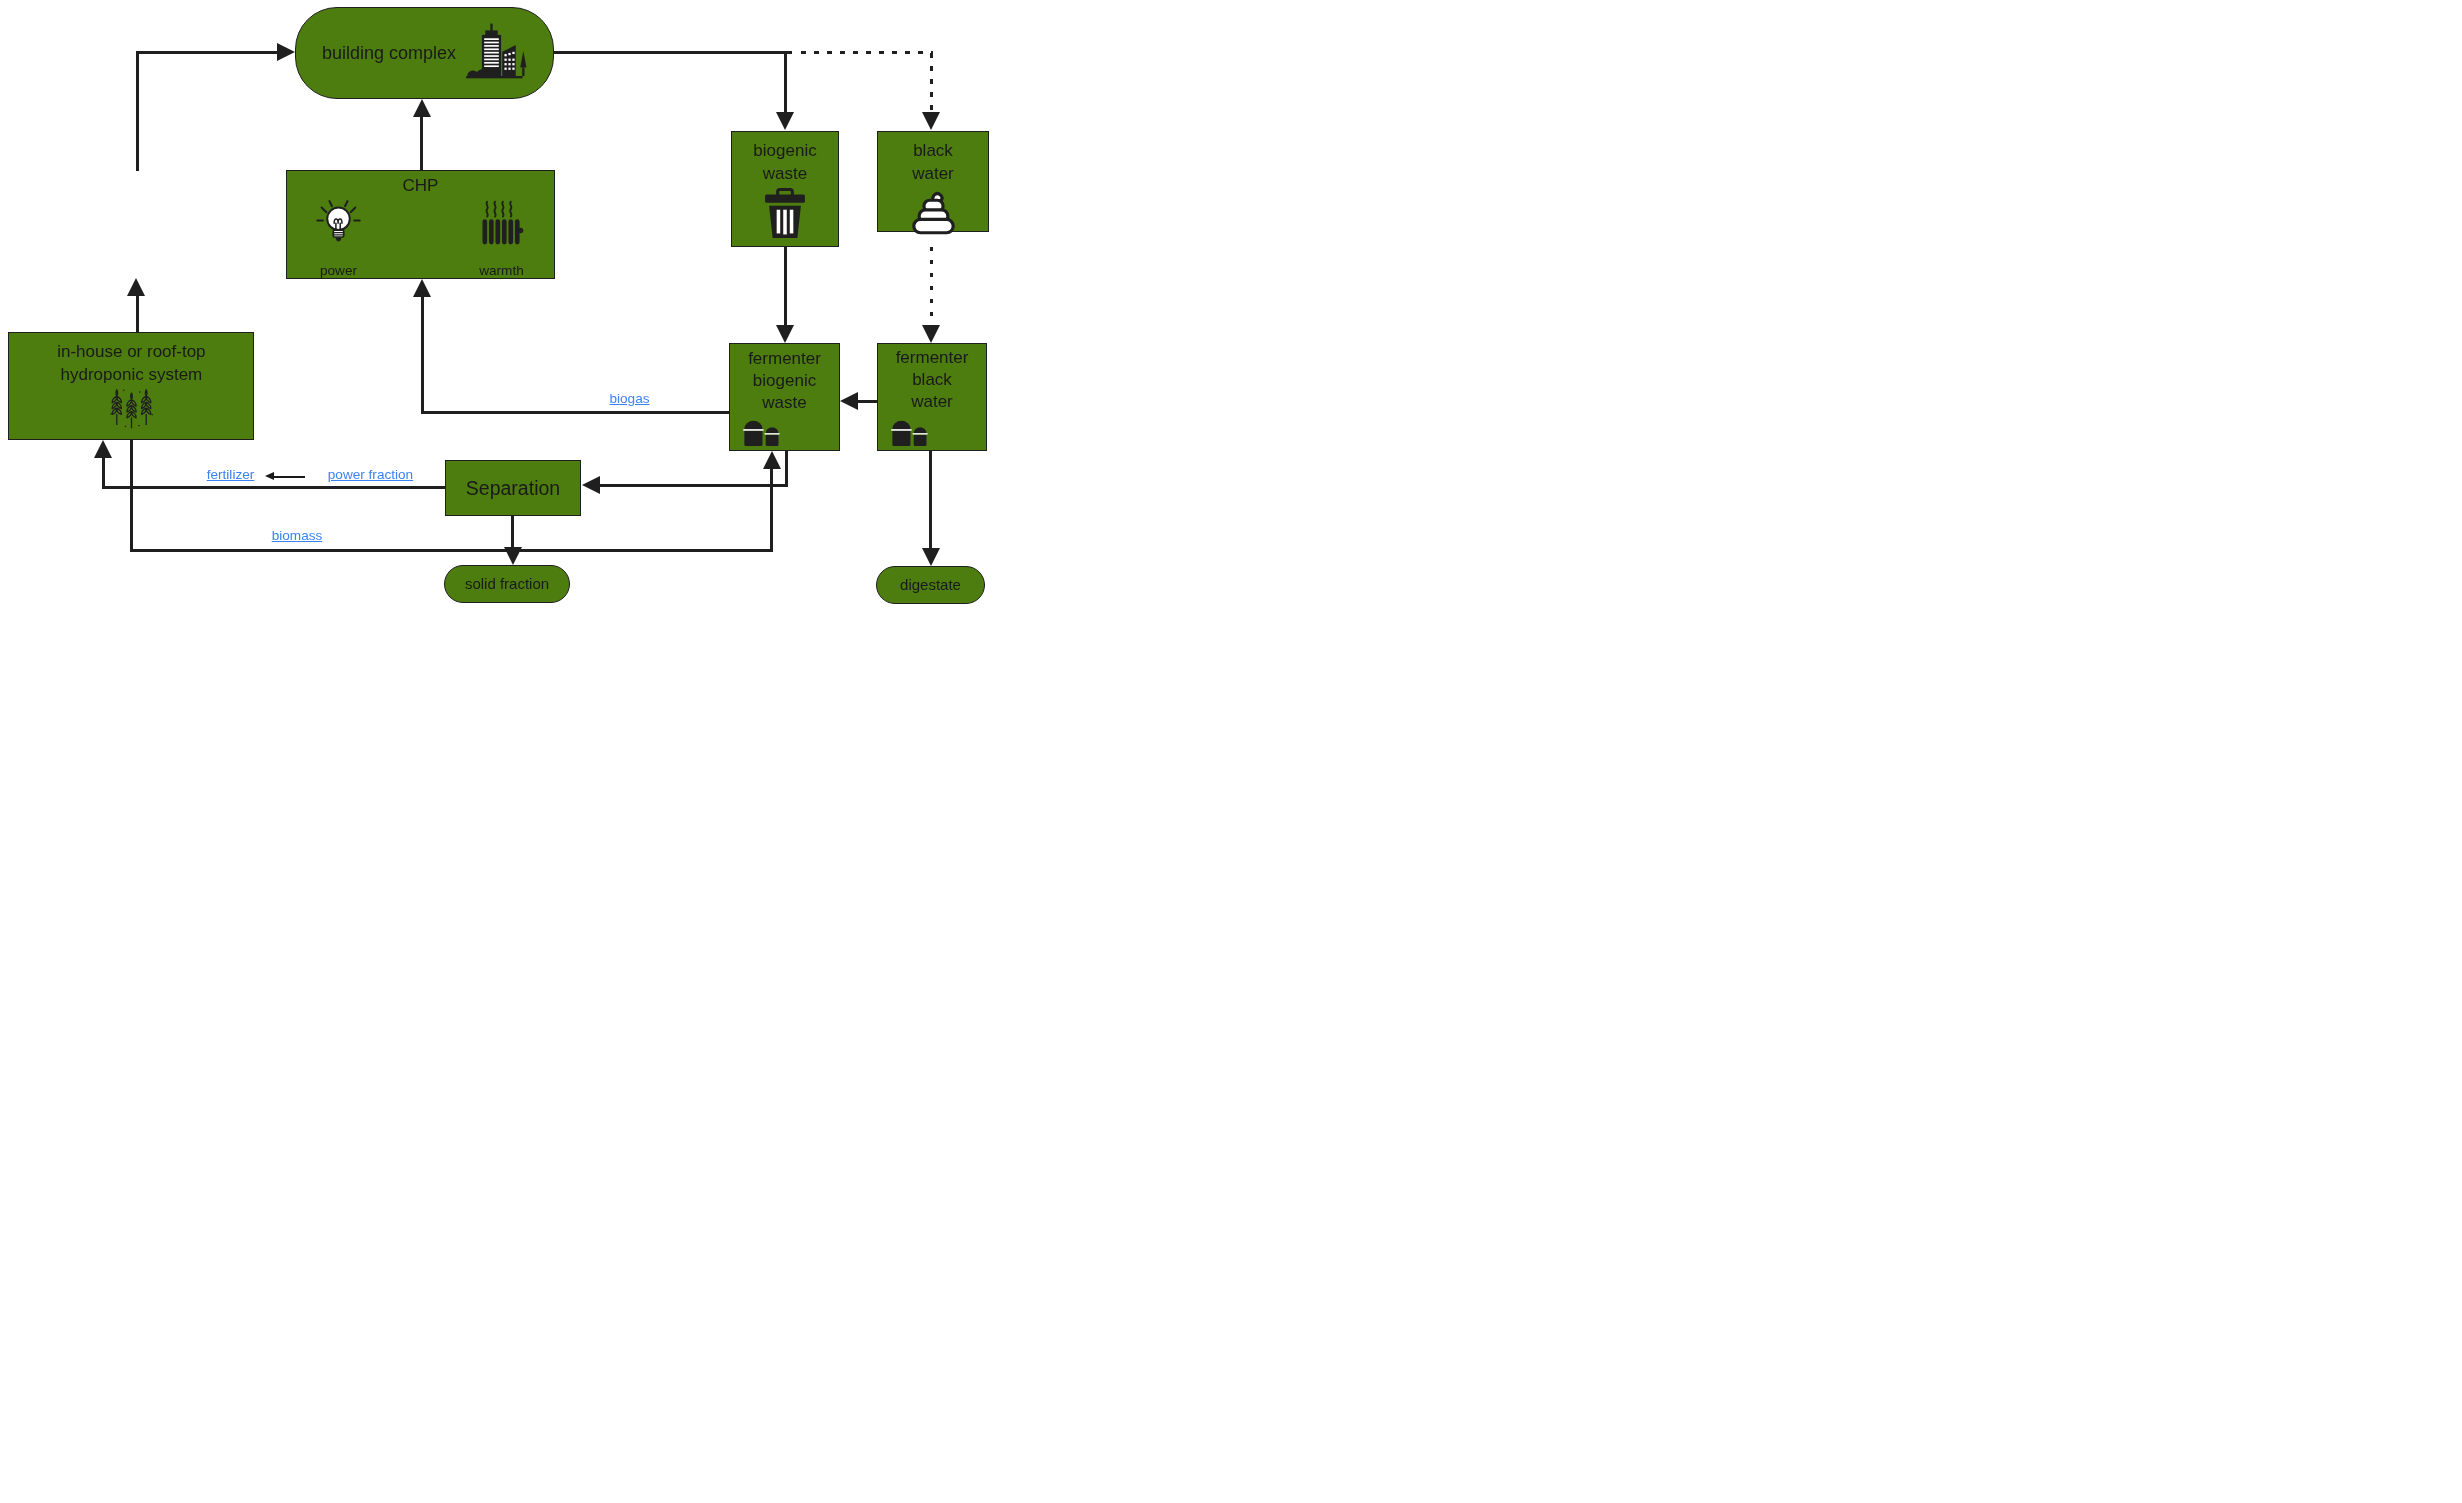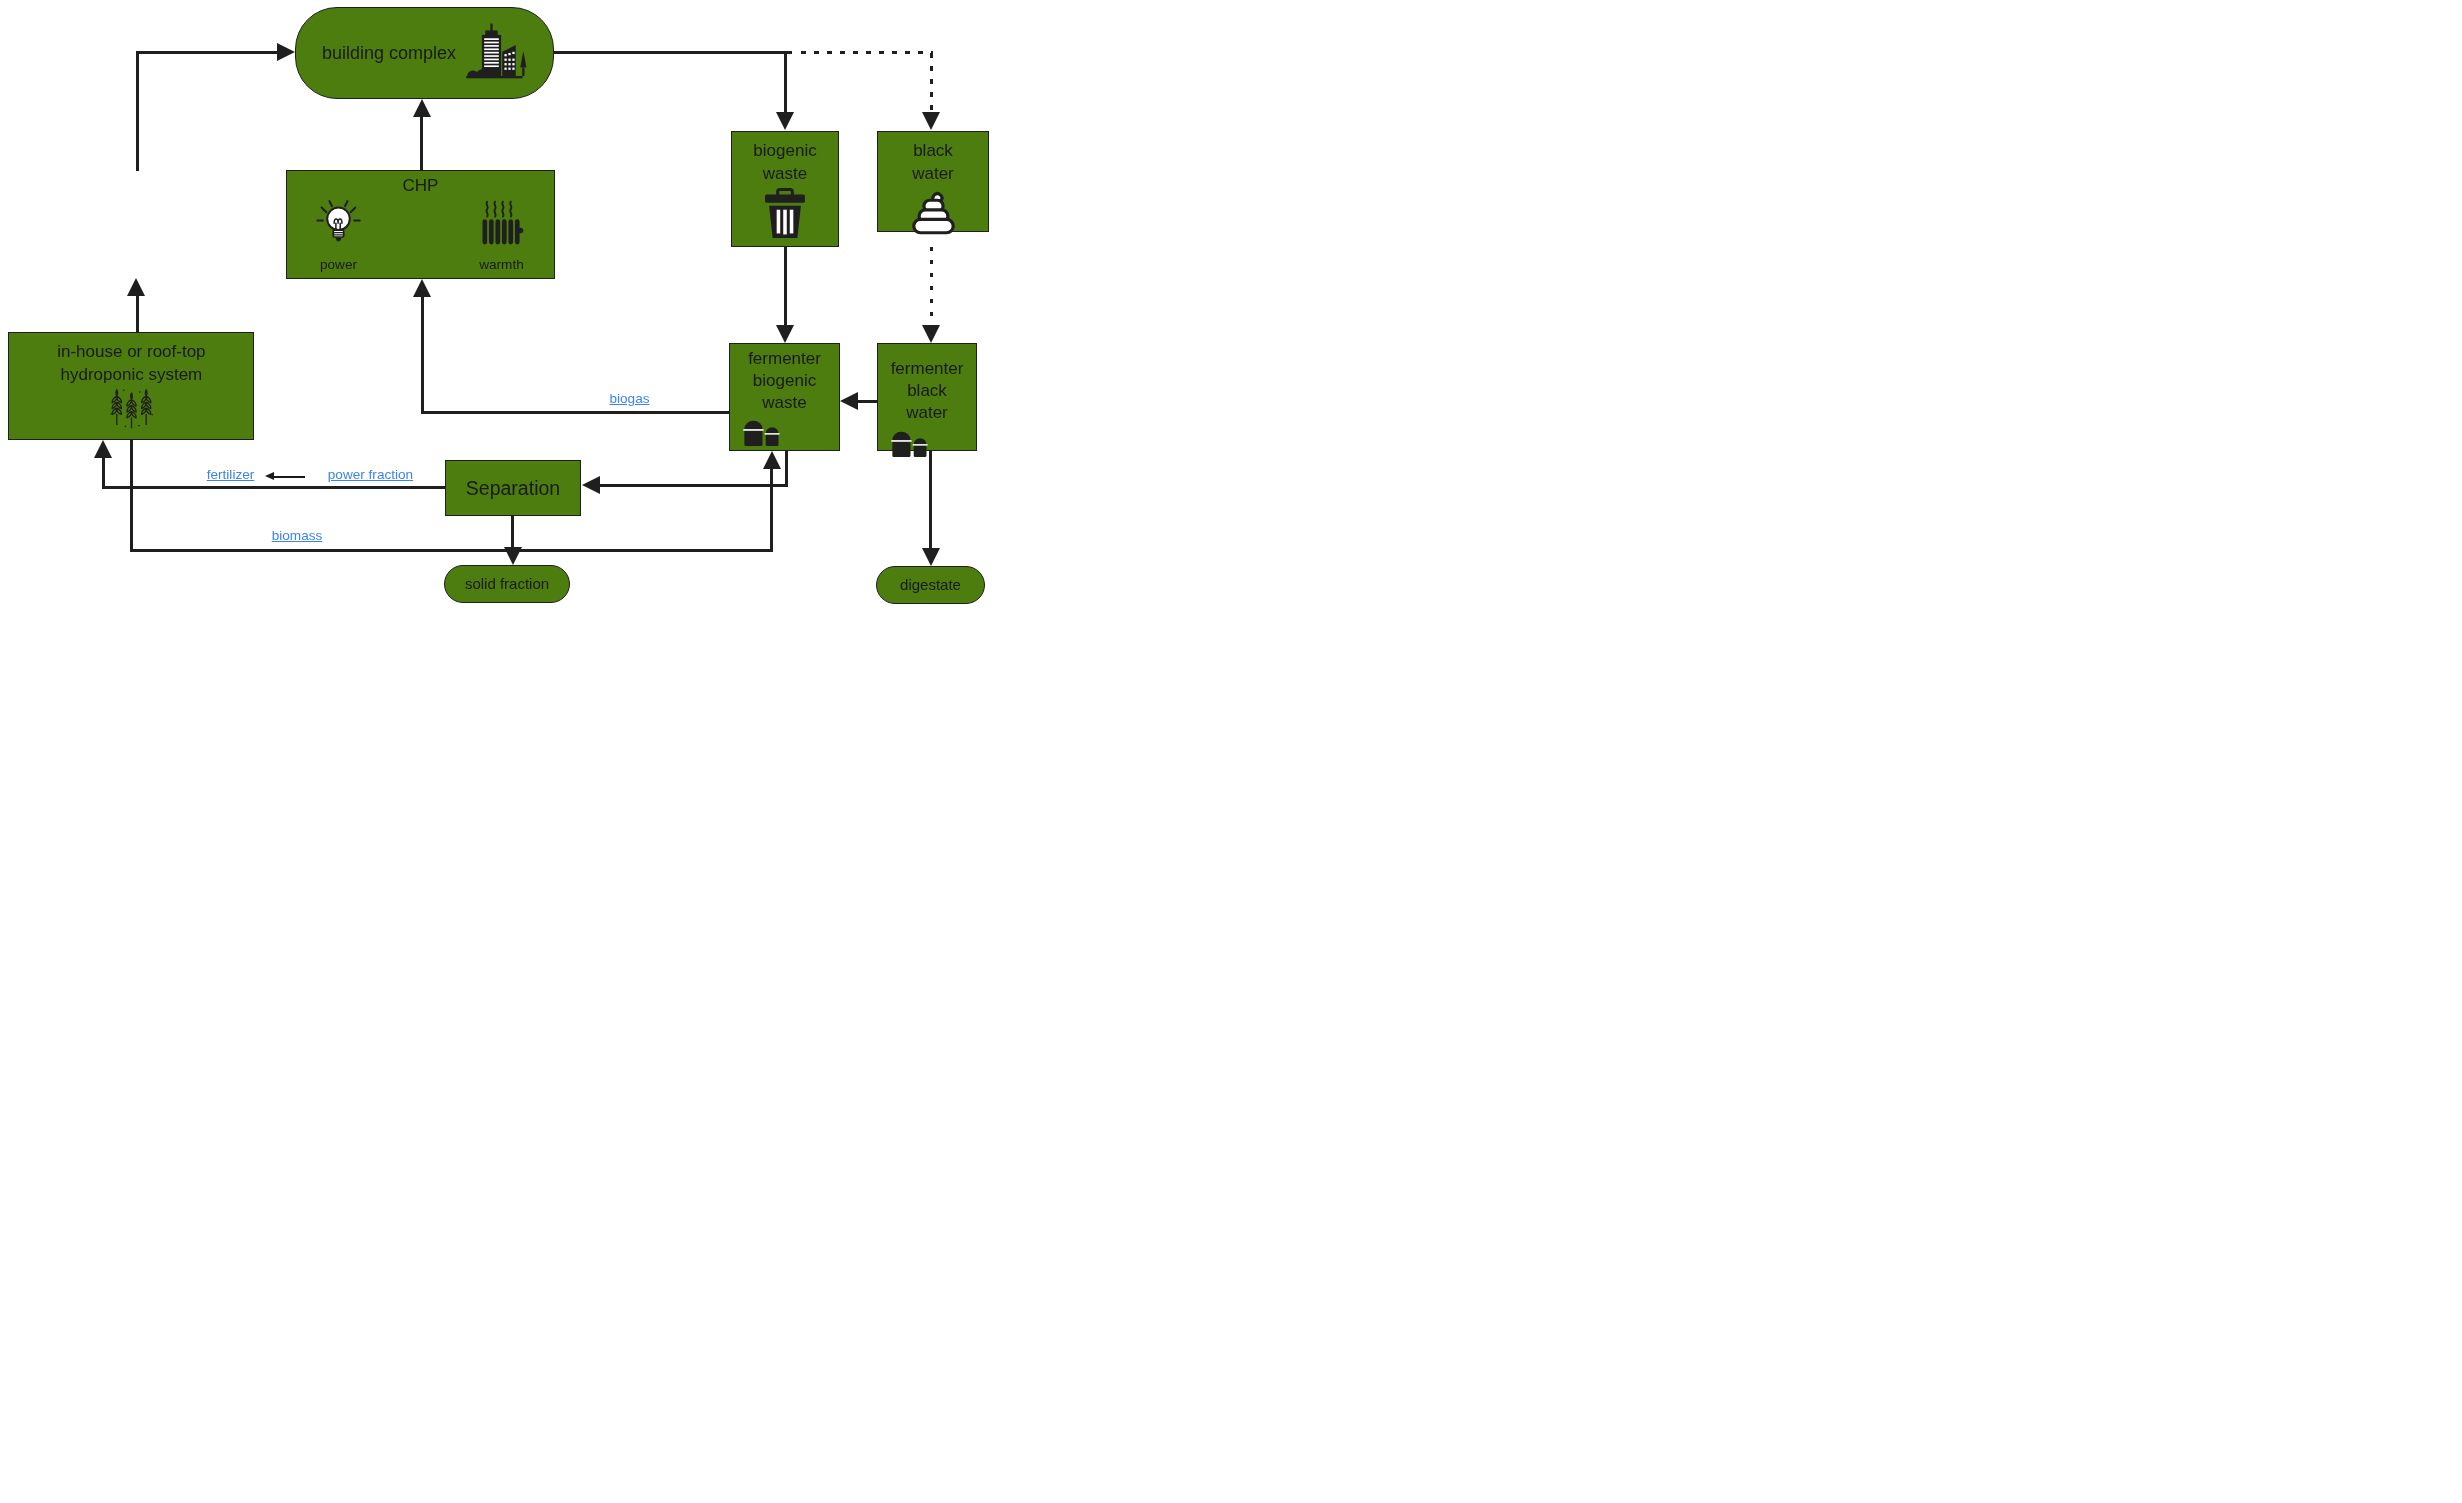--- a/index.html
+++ b/index.html
@@ -28,28 +28,28 @@
   .s-arrow-head{position:absolute;width:0;height:0;border-style:solid;
     border-width:4.2px 9.7px 4.2px 0;border-color:transparent #1a1a1a transparent transparent;}
   
   #n-building{left:295px;top:7.1px;width:259px;height:92px;flex-direction:row;justify-content:center;align-items:center;gap:9px;font-size:18px;}
   #n-food{left:5.2px;top:170px;width:243px;height:108px;padding-top:5.2px;}
   #n-chp{left:286px;top:170px;width:269px;height:109px;padding-top:2.6px;}
   #n-biogenic{left:731px;top:131px;width:108px;height:116px;padding-top:6.5px;}
   #n-blackwater{left:877px;top:131px;width:112px;height:101px;padding-top:6.5px;}
   #n-hydro{left:8.4px;top:332px;width:246px;height:108px;padding-top:6.5px;}
   #n-fermbio{left:729px;top:343px;width:111px;height:108px;padding-top:3.9px;line-height:1.3;}
-  #n-fermblack{left:877px;top:343px;width:100px;height:108px;padding-top:14px;line-height:1.3;}
+  #n-fermblack{left:877px;top:343px;width:110px;height:108px;padding-top:3px;line-height:1.3;}
   #n-separation{left:445px;top:460px;width:136px;height:56px;justify-content:center;font-size:19.5px;border-width:1.6px;}
   #n-solid{left:444px;top:565px;width:126px;height:38px;}
   #n-digestate{left:876px;top:566px;width:109px;height:38px;}
   .w180{width:117px;} .w330{width:214px;} .w130{width:84px;} .w110{width:71px;} .w126{width:82px;}
   .chp-body{display:flex;justify-content:space-between;width:100%;box-sizing:border-box;padding:1.3px 27px 0 27px;}
   .chp-item{display:flex;flex-direction:column;align-items:center;}
-  .chp-item .cap{font-size:13.6px;margin-top:6px;}
+  .chp-item .cap{font-size:13.6px;margin-top:12px;}
   .tank-row{align-self:flex-start;margin-left:9px;margin-top:1.3px;}
   svg{display:block;}
 </style>
 </head>
 <body>
 
 <div id="canvas">
 
   <div class="vline" style="left:136px;top:51px;width:3.2px;height:120px;"></div>
   <div class="hline" style="left:136px;top:51px;width:143px;height:3.2px;"></div>

